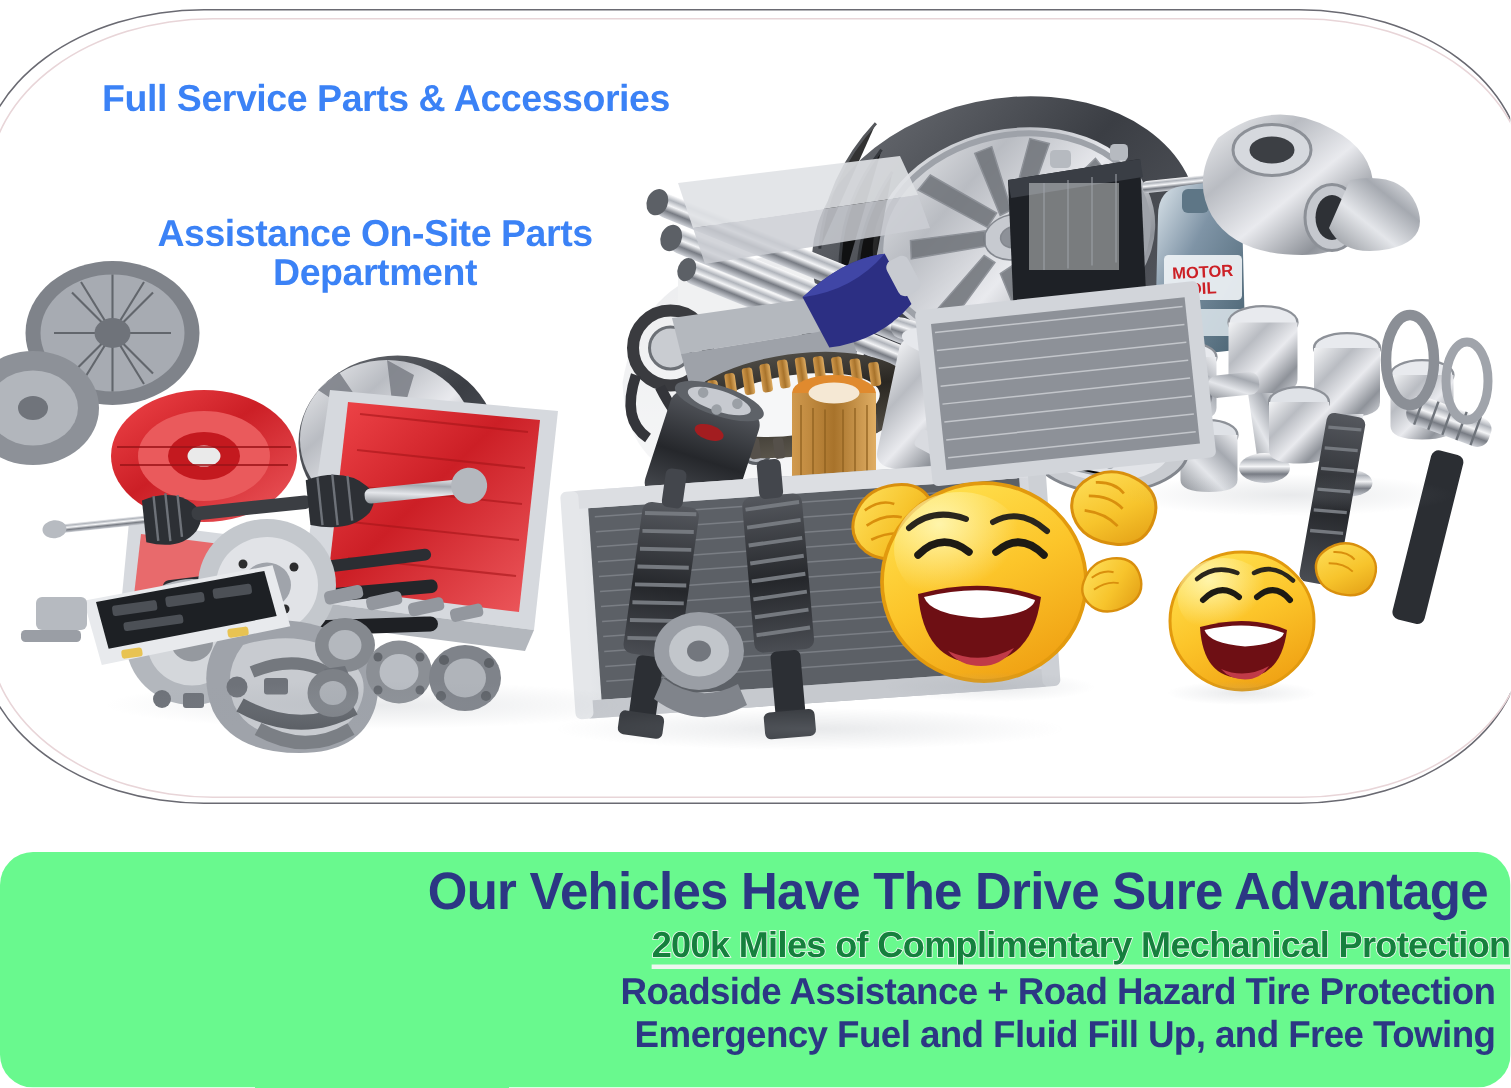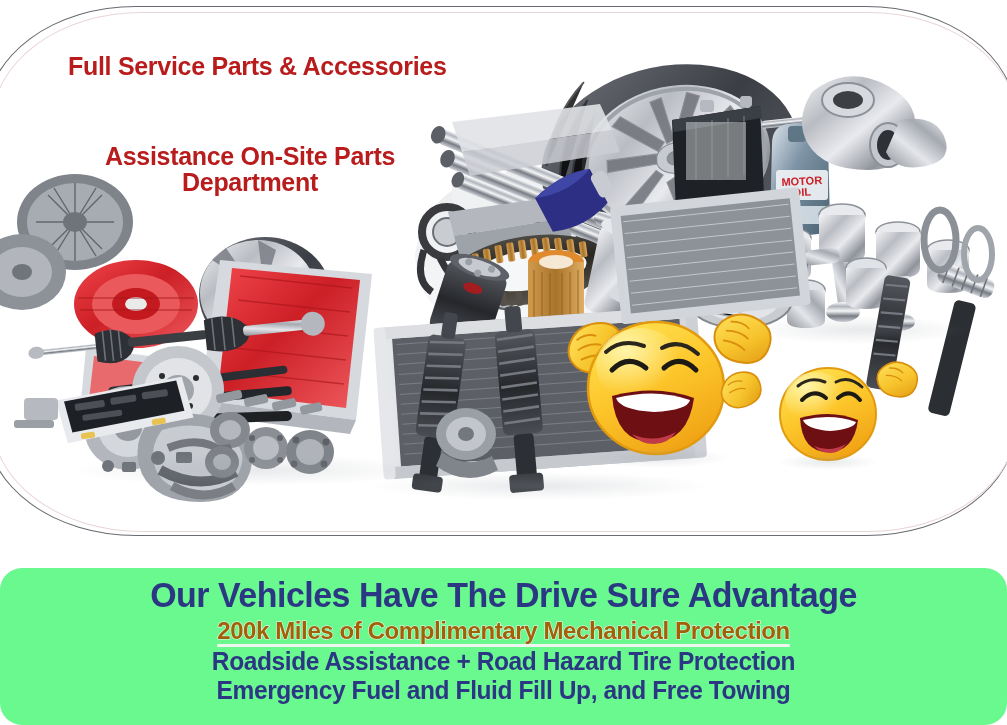--- a/index.html
+++ b/index.html
@@ -45,21 +45,21 @@
     height: 520px;
     border: 1.5px solid #e8d5d8;
     border-radius: 150px / 110px;
     box-sizing: border-box;
     pointer-events: none;
   }
 
   
   .hl {
     position: absolute;
-    color: #b91c1c;
+    color: #3b82f6;
     font-weight: bold;
     letter-spacing: -0.3px;
     text-shadow: 0.5px 0.5px 0 rgba(255,255,255,0.6);
     white-space: nowrap;
   }
   #hl-1 {
     left: 68px;
     top: 52px;
     font-size: 25px;
   }
@@ -85,38 +85,38 @@
   
   #promo-banner {
     position: absolute;
     left: 0;
     top: 568px;
     width: 1007px;
     height: 157px;
     background: #69f98e;
     border-radius: 22px 22px 22px 22px;
     box-sizing: border-box;
-    text-align: center;
+    text-align: right;
     overflow: hidden;
   }
   #promo-line-1 {
     margin: 9px 0 0 0;
     font-size: 35px;
     font-weight: bold;
     color: #2c3784;
     letter-spacing: -0.5px;
     transform: scaleX(0.97);
     line-height: 1.0;
     white-space: nowrap;
   }
   #promo-line-2 {
     margin: 6px 0 0 0;
     font-size: 24px;
     font-weight: bold;
-    color: #a16207;
+    color: #15803d;
     letter-spacing: -0.4px;
     line-height: 1.05;
     white-space: nowrap;
     -webkit-text-stroke: 1.1px #eef6ef;
     paint-order: stroke fill;
     text-decoration: underline;
     text-decoration-thickness: 2.5px;
     text-underline-offset: 5px;
     text-decoration-color: #eef6ef;
   }

